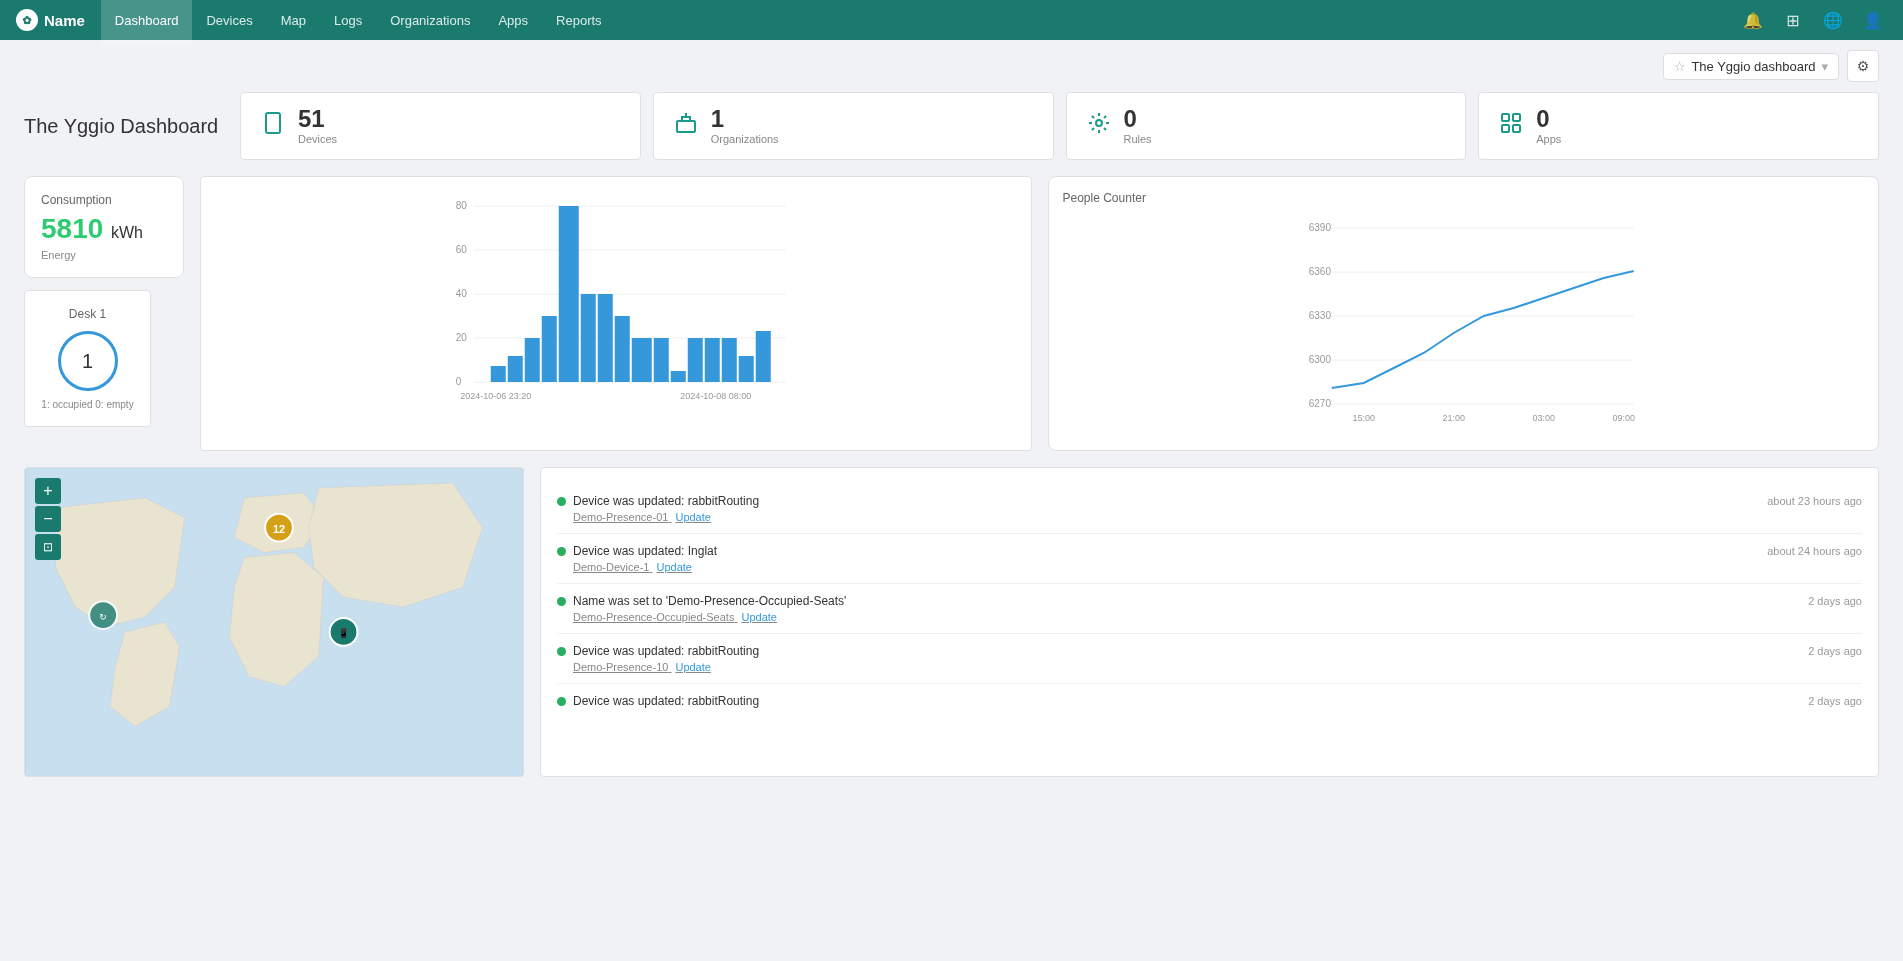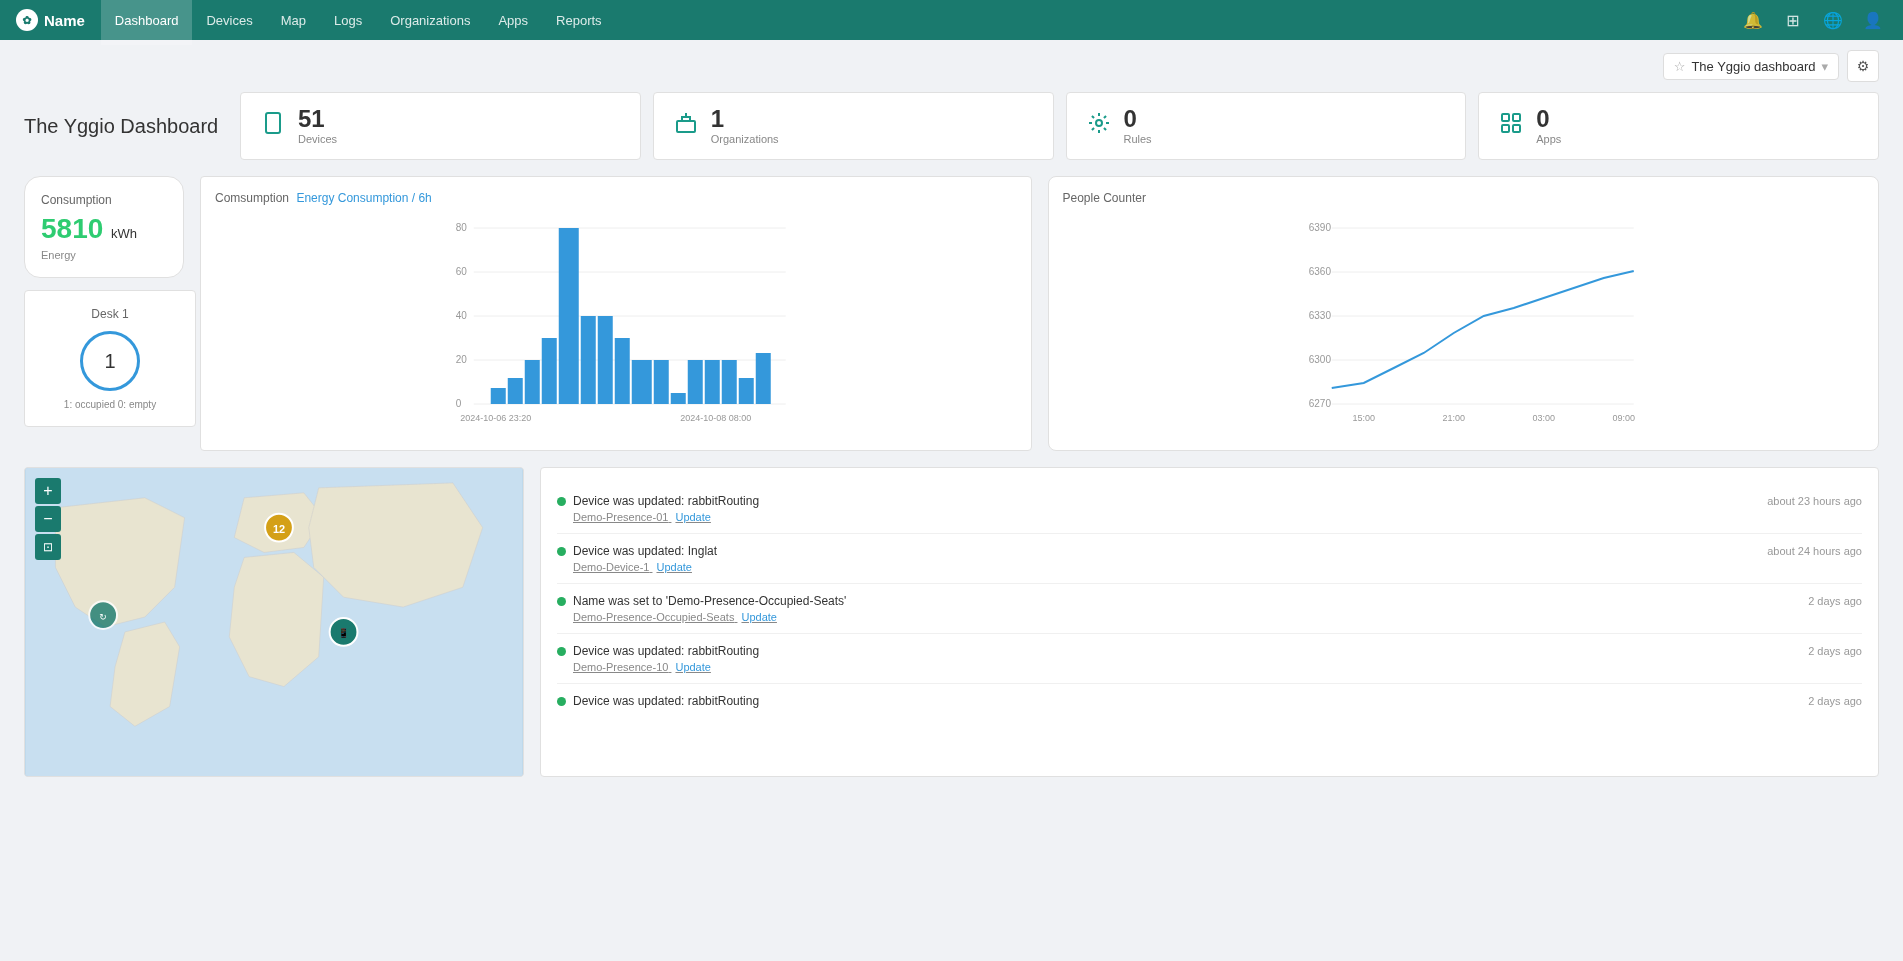--- a/index.html
+++ b/index.html
@@ -128,36 +128,36 @@
     .widgets-row {
       display: flex;
       gap: 16px;
       margin-bottom: 16px;
     }
 
     
     .widget-consumption {
       background: #fff;
       border: 1px solid #e0e0e0;
-      border-radius: 16px;
+      border-radius: 8px;
       padding: 16px;
       width: 160px;
       flex-shrink: 0;
     }
     .widget-consumption-title { font-size: 12px; color: #666; margin-bottom: 6px; }
     .consumption-value { font-size: 28px; font-weight: bold; color: #2ecc71; display: inline; }
-    .consumption-unit { font-size: 13px; color: #333; margin-left: 4px; }
+    .consumption-unit { font-size: 16px; color: #333; margin-left: 4px; }
     .consumption-sub { font-size: 11px; color: #888; margin-top: 4px; }
 
     .widget-desk {
       background: #fff;
       border: 1px solid #e0e0e0;
       border-radius: 4px;
       padding: 16px;
-      width: 172px;
+      width: 127px;
       flex-shrink: 0;
       display: flex;
       flex-direction: column;
       align-items: center;
       margin-top: 12px;
     }
     .desk-title { font-size: 12px; color: #666; margin-bottom: 10px; }
     .desk-circle {
       width: 60px; height: 60px;
       border-radius: 50%;
@@ -378,24 +378,20 @@
       <div class="widget-desk">
         <div class="desk-title">Desk 1</div>
         <div class="desk-circle">
           <span>1</span>
         </div>
         <div class="desk-legend">1: occupied 0: empty</div>
       </div>
     </div>
 
     <div class="chart-energy">
-      <div class="chart-title">
-        <span>Comsumption</span>
-        <span class="chart-title-link">Energy Consumption / 6h</span>
-      </div>
       <svg width="100%" height="220" viewBox="0 0 360 220">
 
         <text x="20" y="18" font-size="10" fill="#999">80</text>
         <text x="20" y="62" font-size="10" fill="#999">60</text>
         <text x="20" y="106" font-size="10" fill="#999">40</text>
         <text x="20" y="150" font-size="10" fill="#999">20</text>
         <text x="20" y="194" font-size="10" fill="#999">0</text>
 
         <line x1="38" y1="15" x2="350" y2="15" stroke="#eee" stroke-width="1"></line>
         <line x1="38" y1="59" x2="350" y2="59" stroke="#eee" stroke-width="1"></line>

